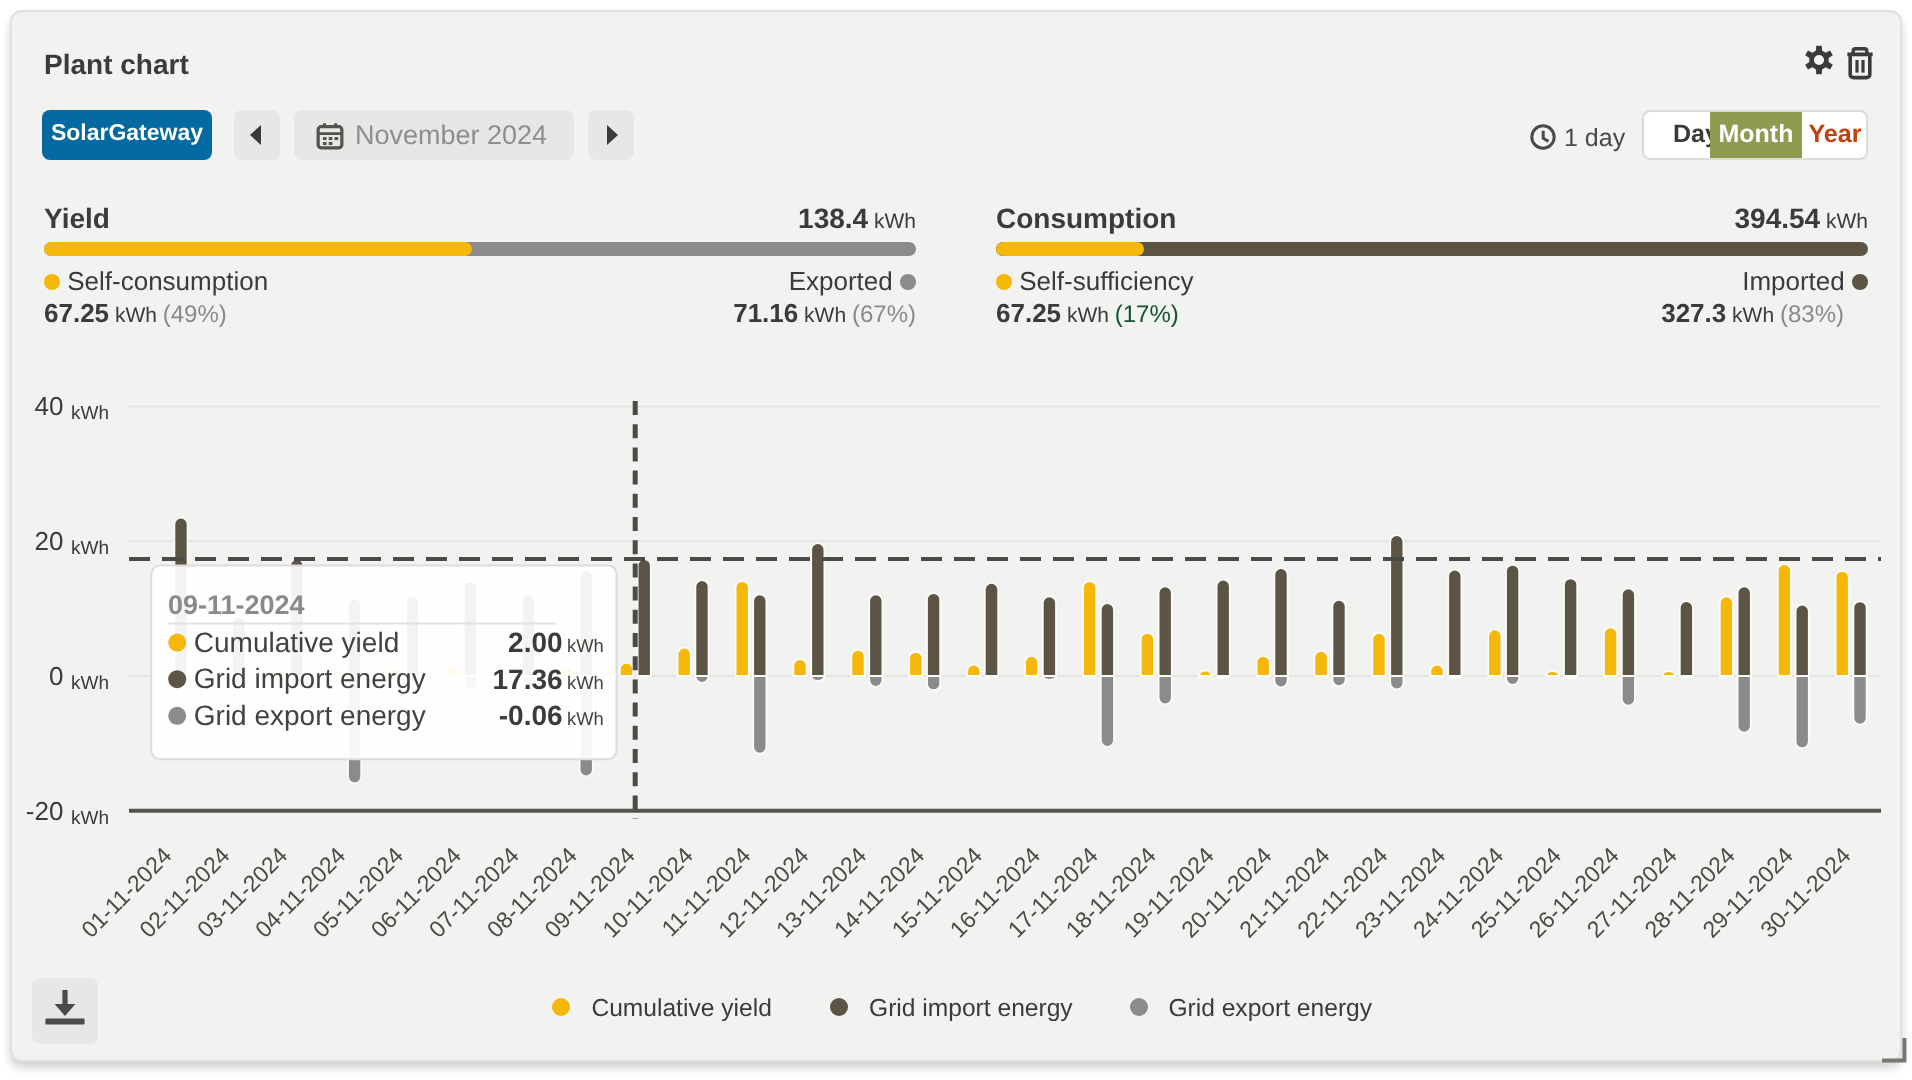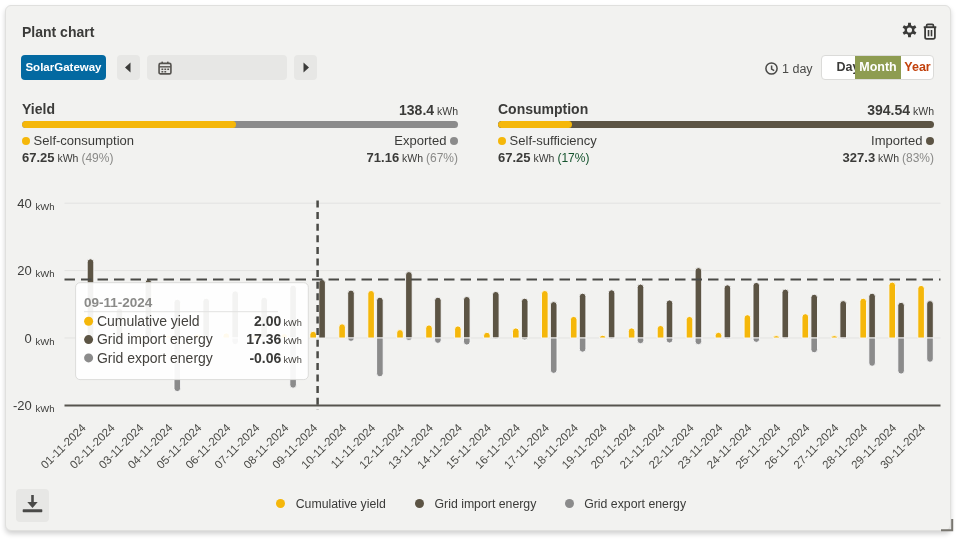--- a/index.html
+++ b/index.html
@@ -35,20 +35,21 @@
       <line x1="9.1" y1="0.6" x2="9.1" y2="2.8" stroke-width="1.5"></line>
     </g>
     <g fill="#55534F">
         <rect x="3.2" y="7" width="1.7" height="1.4"></rect>
         <rect x="5.9" y="7" width="1.7" height="1.4"></rect>
         <rect x="8.6" y="7" width="1.7" height="1.4"></rect>
         <rect x="3.2" y="9.3" width="1.7" height="1.4"></rect>
         <rect x="5.9" y="9.3" width="1.7" height="1.4"></rect>
       </g>
   </svg>
+  <span class="abs" style="left:30.5px;top:0;line-height:25px;font-size:13.5px;color:#8E8E8C;">November 2024</span>
 </div>
 <div class="btn" style="left:294px;top:55px;width:23px;"><svg width="23" height="25">
       <polygon points="9.5,7.5 15,12.5 9.5,17.5" fill="#3B3B39"></polygon>
     </svg></div>
 
 <svg class="abs" style="left:765px;top:61.5px;" width="13" height="13" viewBox="0 0 13 13">
   <circle cx="6.5" cy="6.5" r="5.6" fill="none" stroke="#4A4A48" stroke-width="1.5"></circle>
   <path d="M6.6 3.4 V7.1 L9.2 8.7" fill="none" stroke="#4A4A48" stroke-width="1.5"></path>
 </svg>
 <div class="abs" style="left:782px;top:61.5px;font-size:12.5px;color:#4A4A48;">1 day</div>
@@ -84,21 +85,21 @@
   </div>
   <div style="position:absolute;top:19.5px;left:0;width:436px;height:7px;border-radius:3.5px;background:#5C5444;overflow:hidden;">
     <div style="position:absolute;left:0;top:0;height:7px;width:74px;background:#F5B70A;border-radius:3.5px;"></div>
   </div>
   <div style="position:absolute;top:31.5px;left:0;width:436px;font-size:13px;color:#3B3B39;">
     <span style="position:absolute;left:0;top:0;"><span class="dot" style="background:#F5B70A;"></span> Self-sufficiency</span>
     <span style="position:absolute;right:0;top:0;">Imported <span class="dot" style="background:#5C5444;"></span></span>
   </div>
   <div style="position:absolute;top:46.5px;left:0;width:436px;">
     <span style="position:absolute;left:0;top:0;"><b style="font-size:13px;color:#3B3B39;">67.25</b><span style="font-size:10.5px;color:#3B3B39;"> kWh </span><span style="font-size:12px;color:#14532d;text-align:right;">(17%)</span></span>
-    <span style="position:absolute;right:0;top:0;"><b style="font-size:13px;color:#3B3B39;">327.3</b><span style="font-size:10.5px;color:#3B3B39;"> kWh </span><span style="font-size:12px;color:#8A8A88;">(83%)</span></span>
+    <span style="position:absolute;right:12px;top:0;"><b style="font-size:13px;color:#3B3B39;">327.3</b><span style="font-size:10.5px;color:#3B3B39;"> kWh </span><span style="font-size:12px;color:#8A8A88;">(83%)</span></span>
   </div>
 </div>
 
 <svg class="abs" style="left:0;top:0;" width="956" height="540" viewBox="0 0 956 540">
 <line x1="64.5" y1="203.2" x2="940.5" y2="203.2" stroke="#E3E3E1" stroke-width="1"></line>
 <line x1="64.5" y1="270.6" x2="940.5" y2="270.6" stroke="#E3E3E1" stroke-width="1"></line>
 <line x1="64.5" y1="338.0" x2="940.5" y2="338.0" stroke="#E3E3E1" stroke-width="1"></line>
 <line x1="64.5" y1="405.4" x2="940.5" y2="405.4" stroke="#56544E" stroke-width="2"></line>
 <text x="31.7" y="207.7" text-anchor="end" font-size="13" fill="#3B3B39">40</text>
     <text x="35.5" y="209.7" font-size="9.5" fill="#3B3B39">kWh</text>

